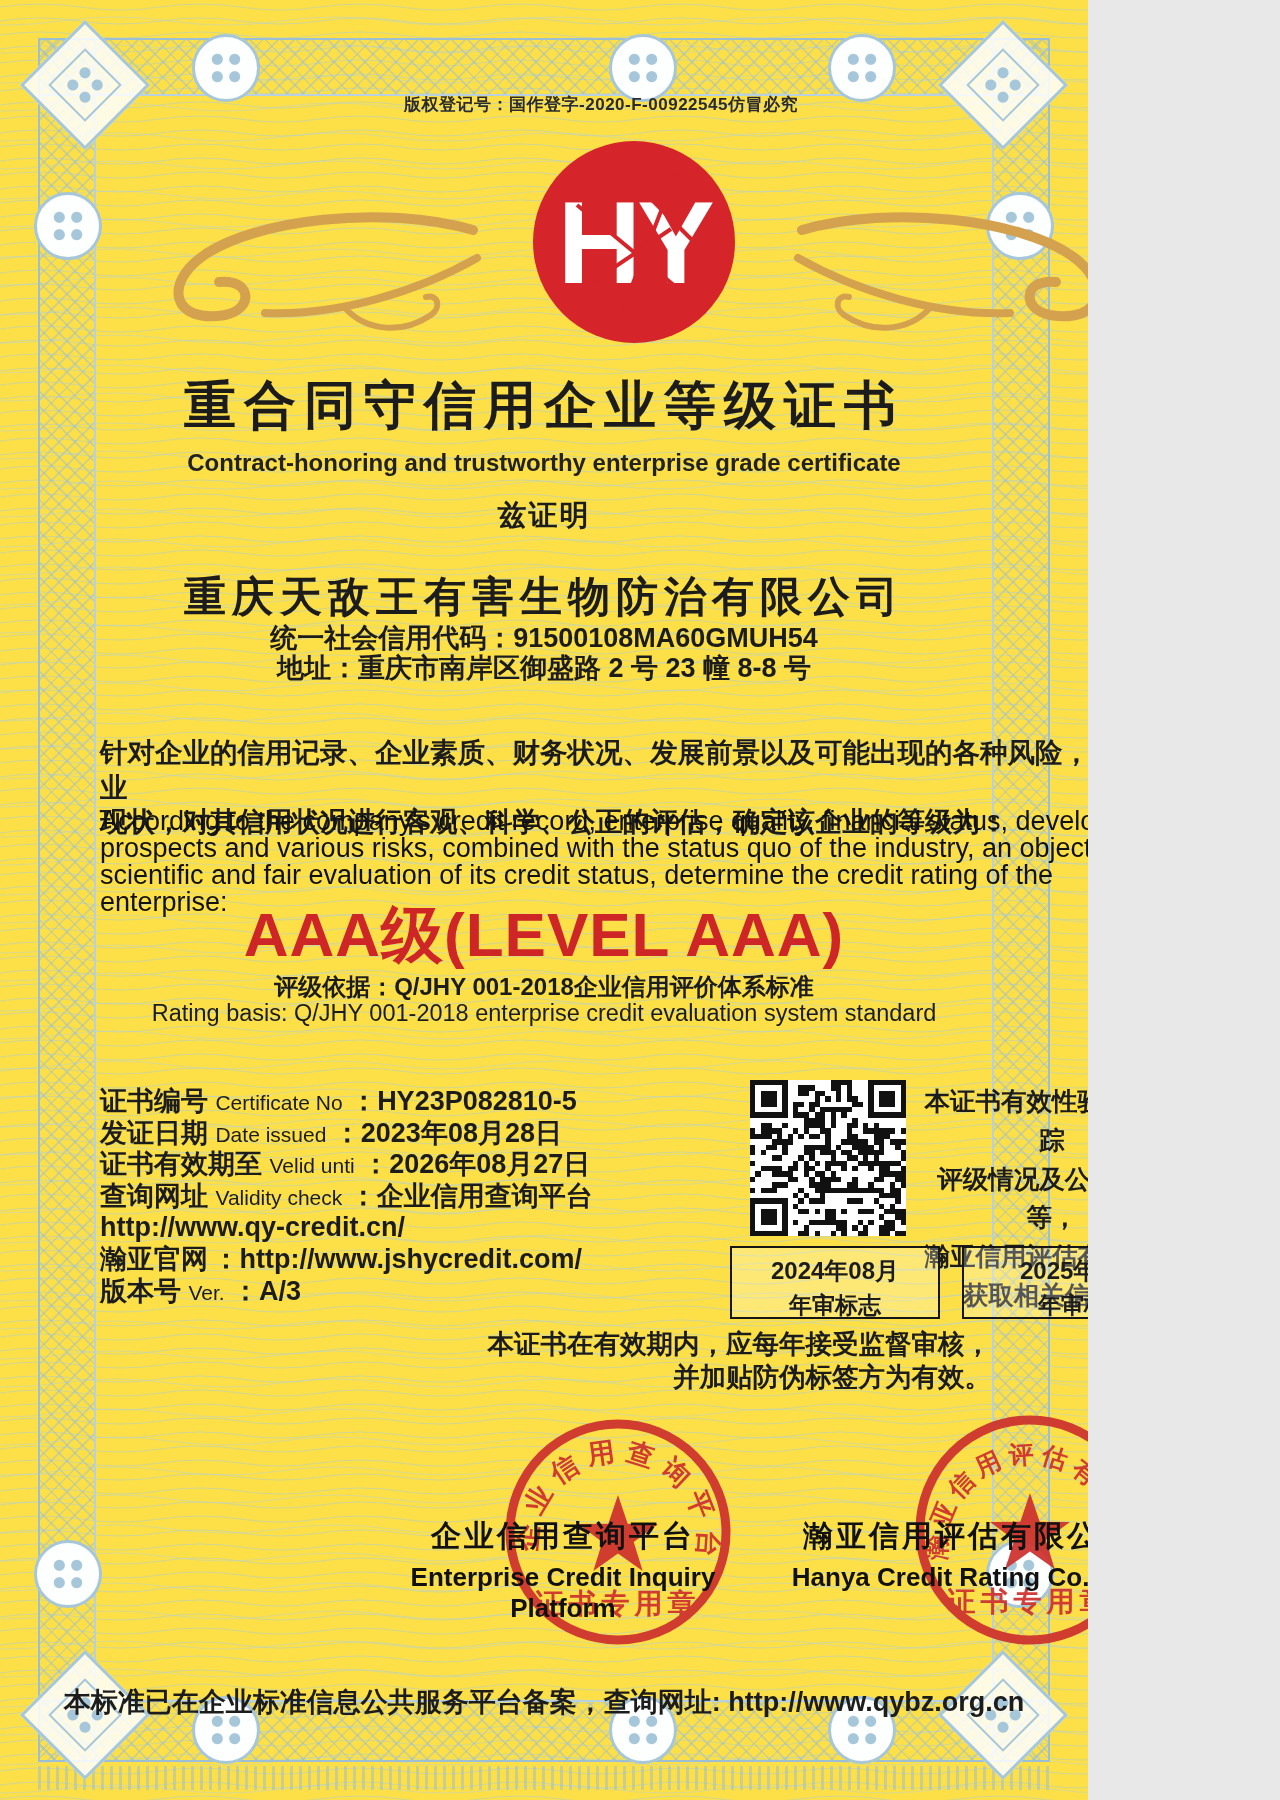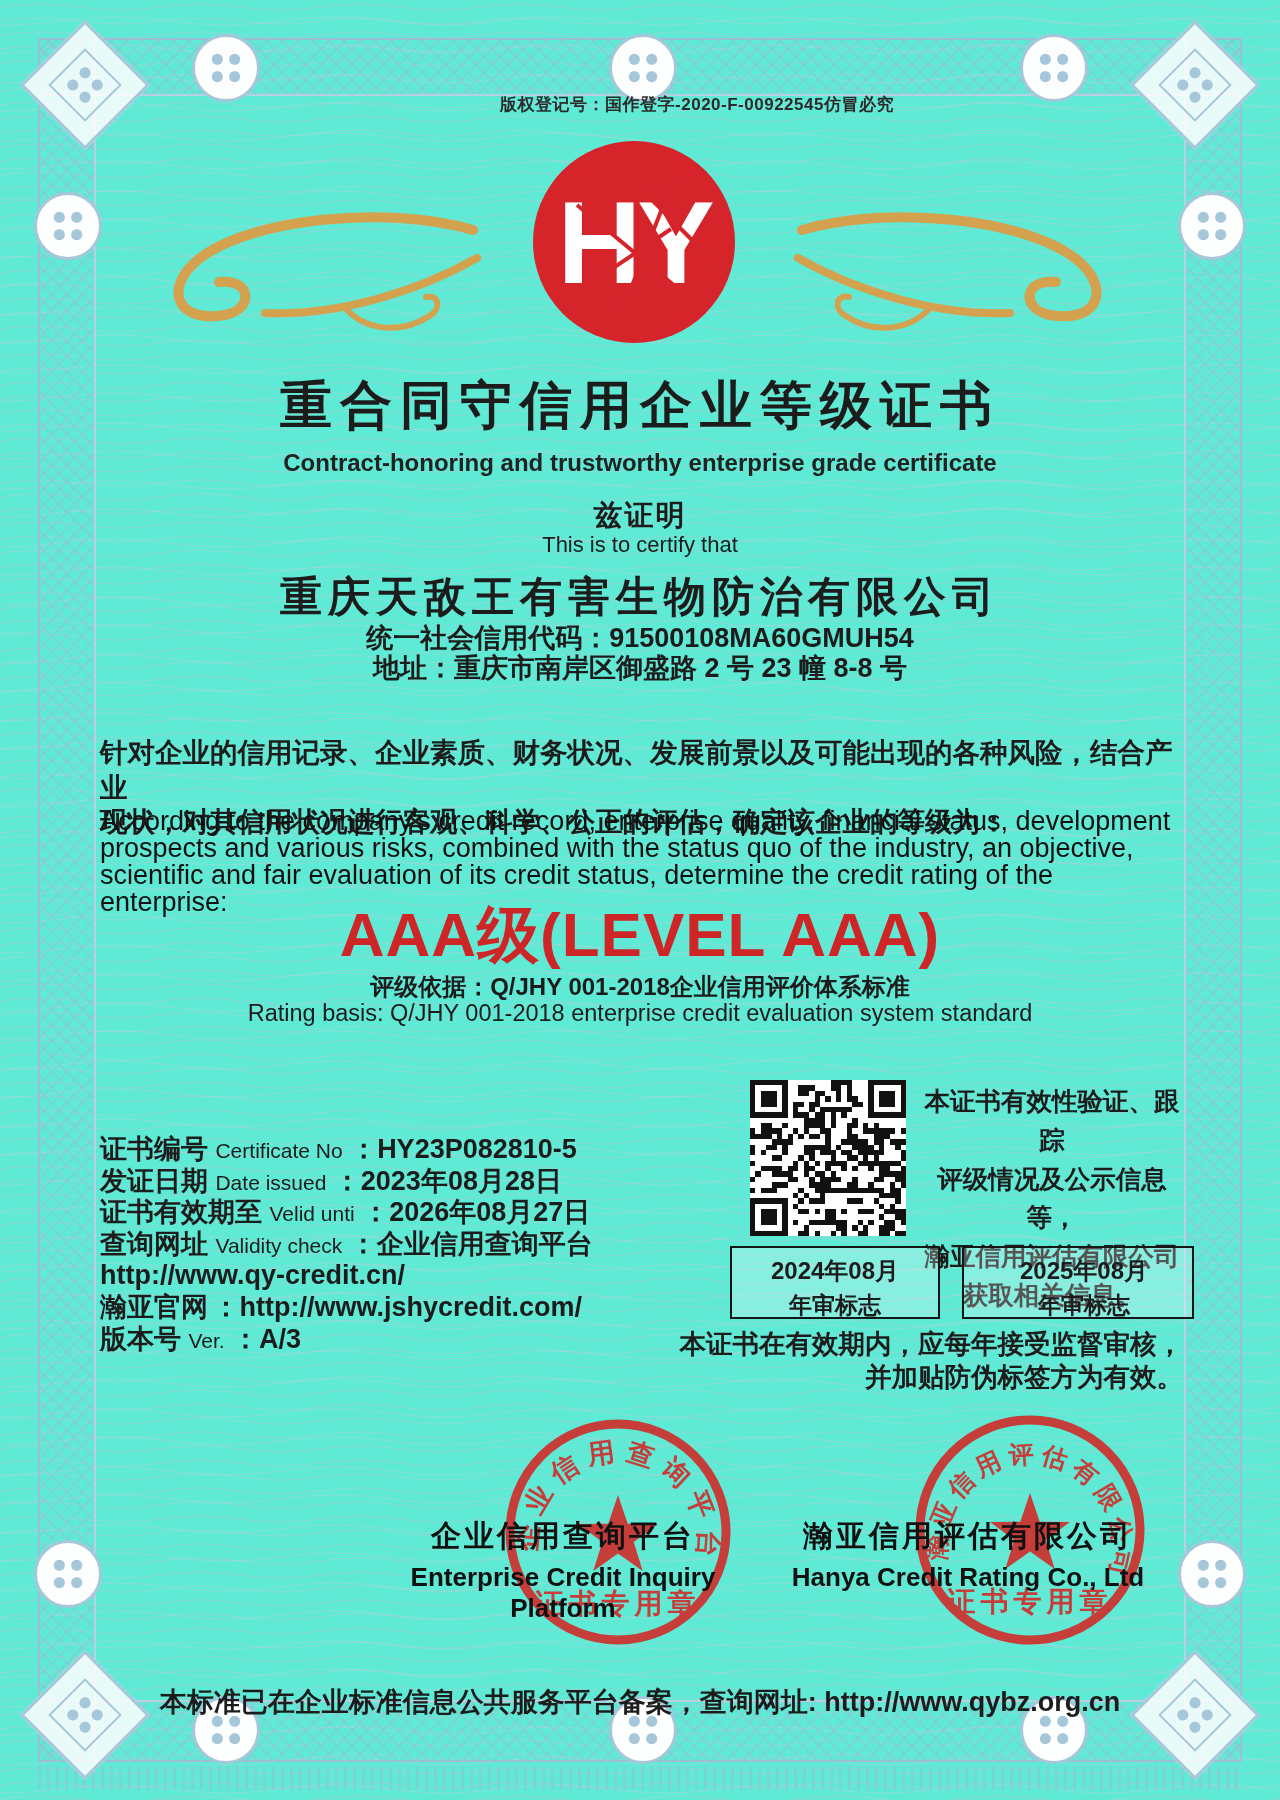--- a/index.html
+++ b/index.html
@@ -1,17 +1,17 @@
 <!DOCTYPE html>
 <html><head>
 <meta charset="utf-8">
 <style>
   html,body{margin:0;padding:0;background:#e8e8e8;}
   #cert{
-    position:relative;width:1280px;height:1800px;background:#5eead4;
+    position:relative;width:1088px;height:1800px;background:#fde047;
     overflow:hidden;font-family:"Liberation Sans",sans-serif;color:#1c1c1c;
   }
   .abs{position:absolute;}
   
   #waves{position:absolute;left:0;top:0;z-index:0;}
   
   .band{
     position:absolute;z-index:1;
     background:
       repeating-linear-gradient(45deg, rgba(150,188,214,.40) 0 2px, transparent 2px 11px),
@@ -53,21 +53,21 @@
   #certify-en{top:532px;font-size:22px;font-weight:500;z-index:3;}
   #company{top:569px;font-size:42px;font-weight:800;letter-spacing:6px;z-index:3;}
   #credit-code{top:620px;font-size:27px;font-weight:600;z-index:3;}
   #address{top:650px;font-size:27px;font-weight:600;z-index:3;}
   #para-cn{left:100px;top:736px;width:1090px;font-size:27.5px;line-height:34.5px;font-weight:600;z-index:3;}
   #para-en{left:100px;top:808px;width:1088px;font-size:27px;line-height:27px;font-weight:500;color:#111;z-index:3;}
   #rating{top:893px;font-size:62px;font-weight:800;color:#ce2527;letter-spacing:1px;z-index:3;}
   #basis-cn{top:971px;font-size:24px;font-weight:600;z-index:3;}
   #basis-en{top:1000px;font-size:23.5px;font-weight:500;z-index:3;}
   
-  #details{left:100px;top:1086px;z-index:3;margin-top:48px;}
+  #details{left:100px;top:1086px;z-index:3;}
   .drow{height:31.6px;line-height:31.6px;white-space:nowrap;}
   .lbl-cn{font-size:27px;font-weight:600;}
   .lbl-en{font-size:21px;font-weight:500;margin:0 3px;}
   .dval{font-size:27px;font-weight:600;}
   
   #qr{left:750px;top:1080px;z-index:3;}
   #qr-note{left:916px;top:1082px;width:272px;font-size:25.5px;line-height:38.8px;font-weight:600;z-index:3;text-align:center;}
   .review-box{
     position:absolute;top:1246px;height:69px;border:2px solid #161616;z-index:3;
     text-align:center;background:rgba(255,255,255,.25);
@@ -158,21 +158,20 @@
       <line x1="52" y1="72" x2="168" y2="168"></line>
       <line x1="150" y1="42" x2="98" y2="176"></line>
       <line x1="66" y1="150" x2="146" y2="96"></line>
       <line x1="118" y1="58" x2="180" y2="120"></line>
     </g>
   </svg>
 
   <div class="abs ctr" id="title-cn">重合同守信用企业等级证书</div>
   <div class="abs ctr" id="title-en">Contract-honoring and trustworthy enterprise grade certificate</div>
   <div class="abs ctr" id="certify-cn">兹证明</div>
-  <div class="abs ctr" id="certify-en">This is to certify that</div>
   <div class="abs ctr" id="company">重庆天敌王有害生物防治有限公司</div>
   <div class="abs ctr" id="credit-code">统一社会信用代码：91500108MA60GMUH54</div>
   <div class="abs ctr" id="address">地址：重庆市南岸区御盛路 2 号 23 幢 8-8 号</div>
 
   <div class="abs" id="para-cn">
     <div>针对企业的信用记录、企业素质、财务状况、发展前景以及可能出现的各种风险，结合产业</div>
     <div>现状，对其信用状况进行客观、科学、公正的评估，确定该企业的等级为：</div>
   </div>
   <div class="abs" id="para-en">According to the company's credit record, enterprise quality, financial status, development prospects and various risks, combined with the status quo of the industry, an objective, scientific and fair evaluation of its credit status, determine the credit rating of the enterprise:</div>
 

